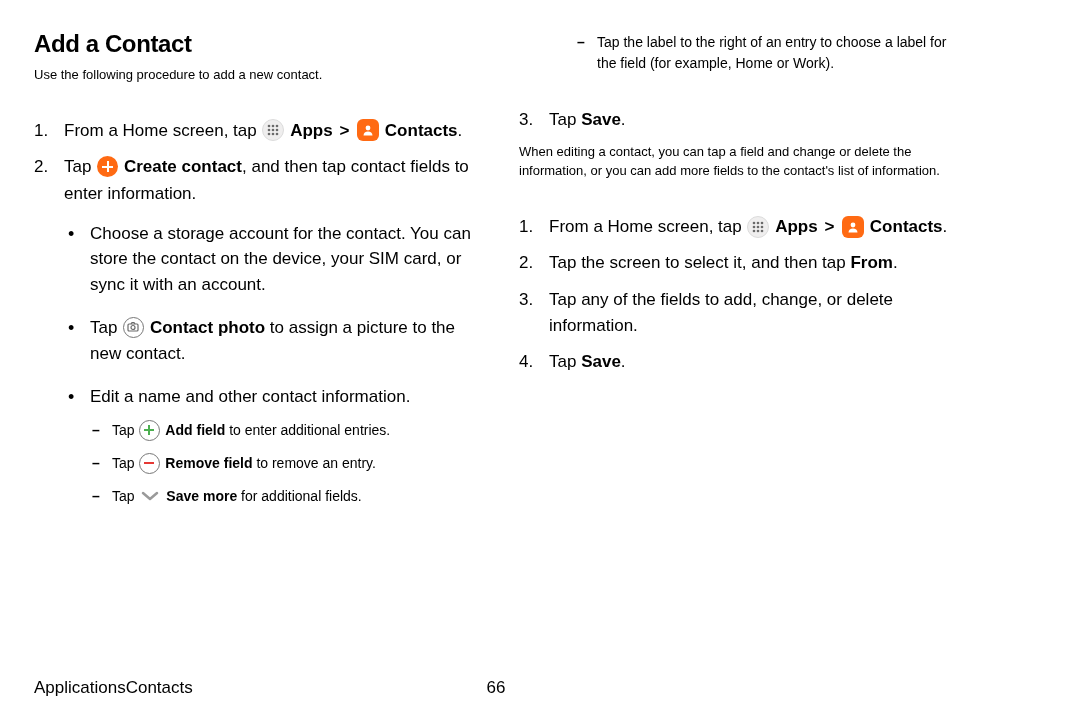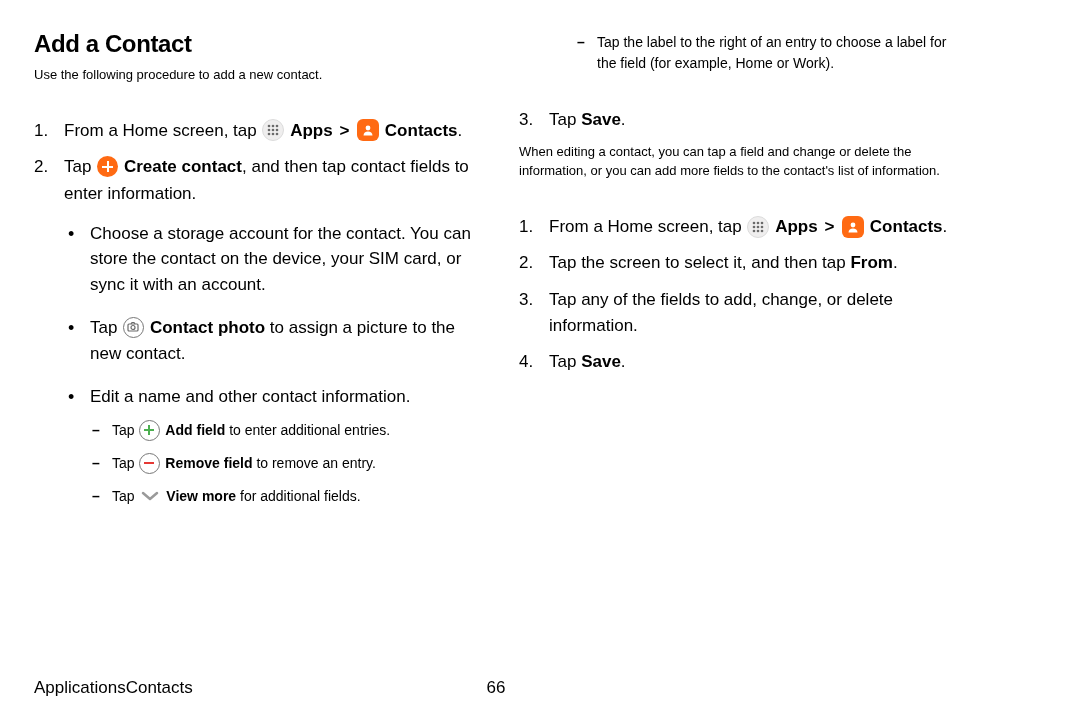--- a/index.html
+++ b/index.html
@@ -118,21 +118,21 @@
                   <span class="icon icon-circle minus"></span>
                   <strong>Remove field</strong><span> to remove an entry.</span>
                 </li>
                 <li>
                   <span>Tap </span>
                   <span class="icon icon-chevdown">
                     <svg viewBox="0 0 20 16">
                         <path d="M3 5l7 6 7-6" fill="none" stroke="#9a9a9a" stroke-width="2.5" stroke-linecap="round" stroke-linejoin="round"></path>
                       </svg>
                   </span>
-                  <strong>View more</strong><span> for additional fields.</span>
+                  <strong>Save more</strong><span> for additional fields.</span>
                 </li>
               </ul>
             </li>
           </ul>
         </li>
       </ol>
     </div>
 
     <div class="col">
       <ul class="dashes top">

